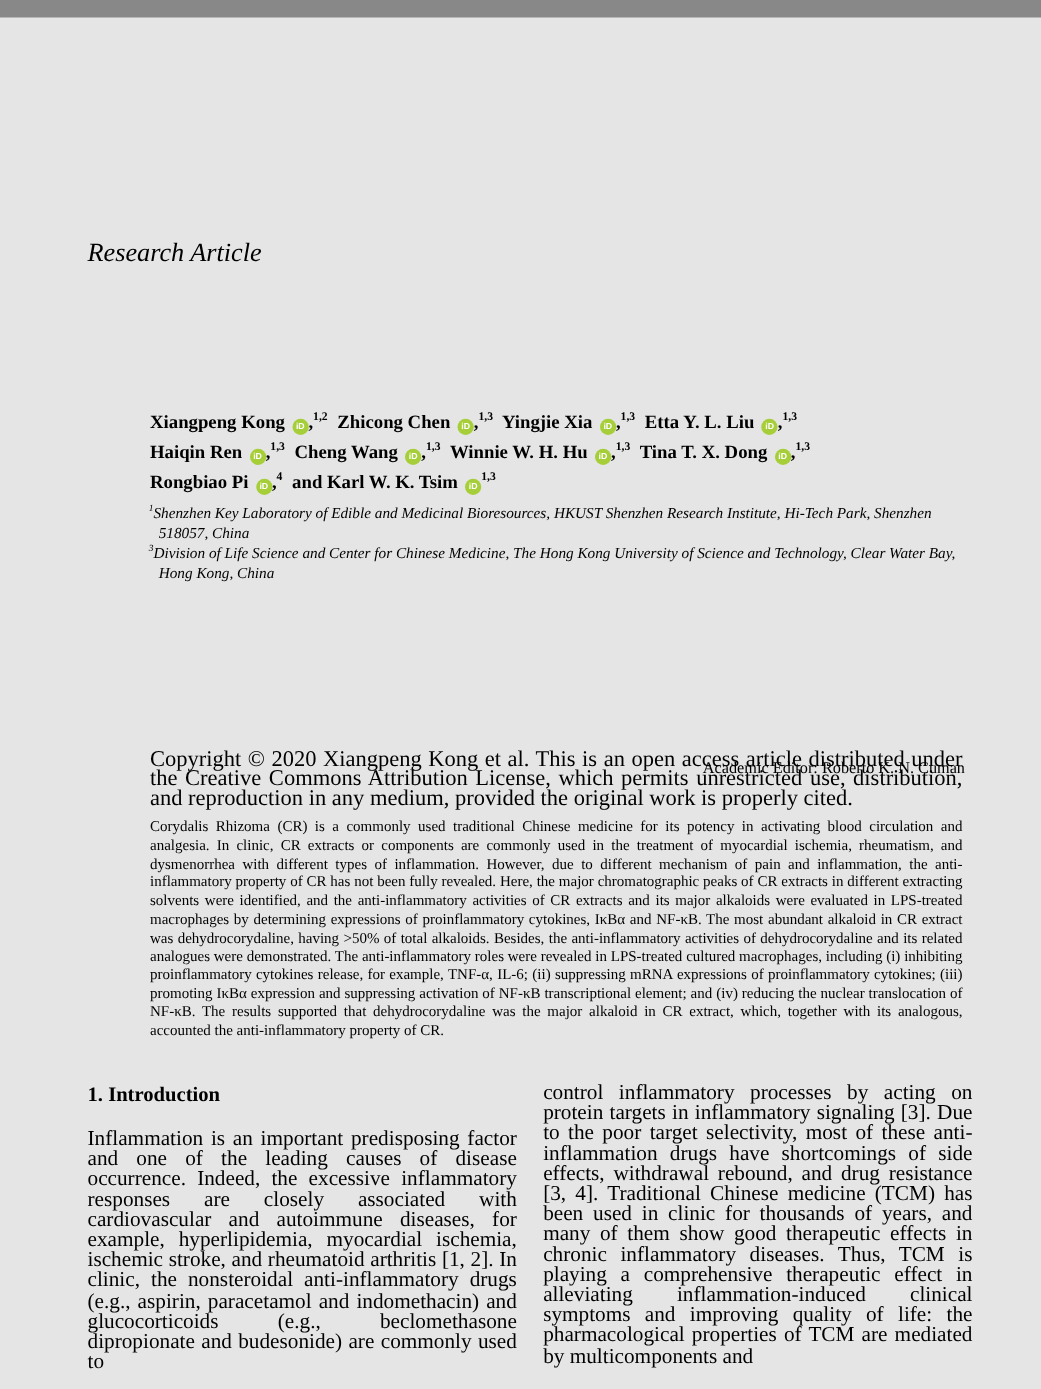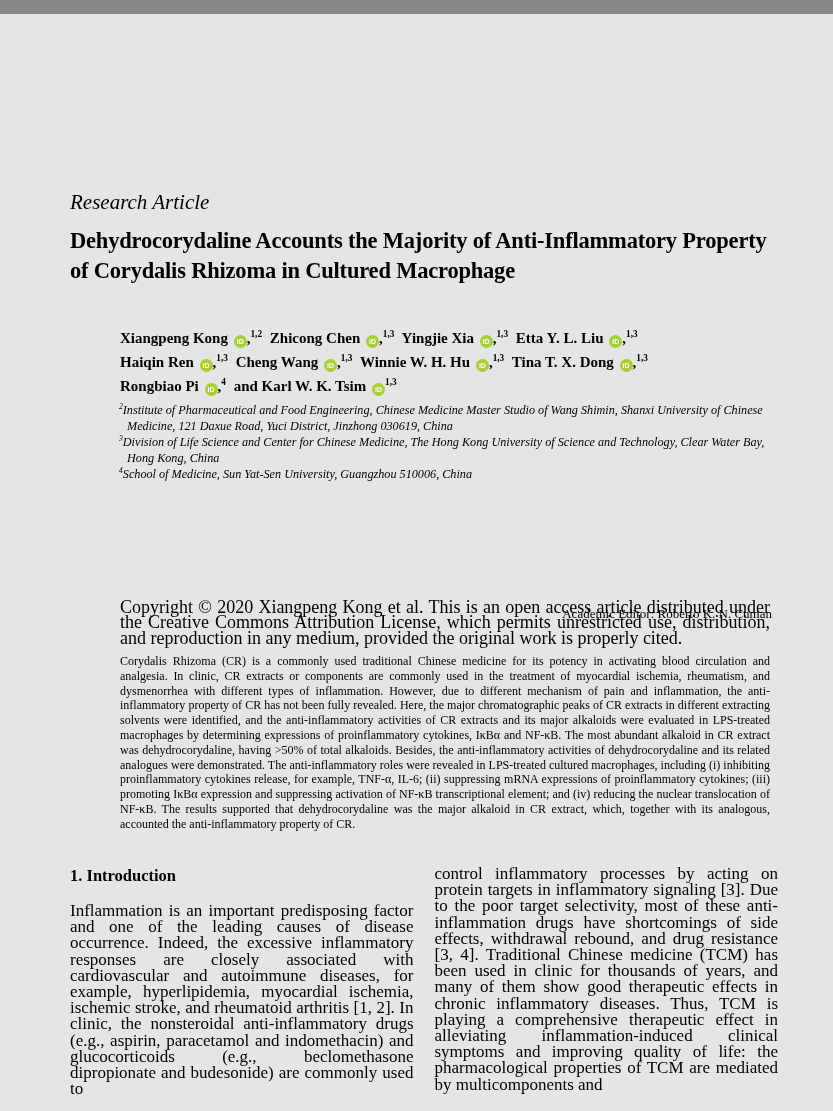--- a/index.html
+++ b/index.html
@@ -67,32 +67,30 @@
     margin:0;
   }
 </style>
 </head>
 <body>
 
 <div class="page">
 
   <div class="article-type">Research Article</div>
 
-  <h1 class="paper-title" style="margin:0;">Dehydrocorydaline Accounts the Majority of Anti-Inflammatory Property of Corydalis Rhizoma in Cultured Macrophage</h1>
 
   <div class="authors">
       <div><span class="author">Xiangpeng Kong <span class="orcid" style="background: rgb(166, 206, 57);">iD</span>,<sup>1,2</sup></span> <span class="author">Zhicong Chen <span class="orcid" style="background: rgb(166, 206, 57);">iD</span>,<sup>1,3</sup></span> <span class="author">Yingjie Xia <span class="orcid" style="background: rgb(166, 206, 57);">iD</span>,<sup>1,3</sup></span> <span class="author">Etta Y. L. Liu <span class="orcid" style="background: rgb(166, 206, 57);">iD</span>,<sup>1,3</sup></span> </div>
       <div><span class="author">Haiqin Ren <span class="orcid" style="background: rgb(166, 206, 57);">iD</span>,<sup>1,3</sup></span> <span class="author">Cheng Wang <span class="orcid" style="background: rgb(166, 206, 57);">iD</span>,<sup>1,3</sup></span> <span class="author">Winnie W. H. Hu <span class="orcid" style="background: rgb(166, 206, 57);">iD</span>,<sup>1,3</sup></span> <span class="author">Tina T. X. Dong <span class="orcid" style="background: rgb(166, 206, 57);">iD</span>,<sup>1,3</sup></span> </div>
       <div><span class="author">Rongbiao Pi <span class="orcid" style="background: rgb(166, 206, 57);">iD</span>,<sup>4</sup></span> <span class="author">and Karl W. K. Tsim <span class="orcid" style="background: rgb(166, 206, 57);">iD</span><sup>1,3</sup></span> </div>
     </div>
 
   <div class="affiliations">
-      <div class="affiliation"><sup>2</sup>Institute of Pharmaceutical and Food Engineering, Chinese Medicine Master Studio of Wang Shimin, Shanxi University of Chinese Medicine, 121 Daxue Road, Yuci District, Jinzhong 030619, China</div>
+      <div class="affiliation"><sup>1</sup>Shenzhen Key Laboratory of Edible and Medicinal Bioresources, HKUST Shenzhen Research Institute, Hi-Tech Park, Shenzhen 518057, China</div>
       <div class="affiliation"><sup>3</sup>Division of Life Science and Center for Chinese Medicine, The Hong Kong University of Science and Technology, Clear Water Bay, Hong Kong, China</div>
-      <div class="affiliation"><sup>4</sup>School of Medicine, Sun Yat-Sen University, Guangzhou 510006, China</div>
     </div>
 
 
 
   <div class="meta-line editor">Academic Editor: Roberto K. N. Cuman</div>
 
   <div class="copyright">Copyright © 2020 Xiangpeng Kong et al. This is an open access article distributed under the Creative Commons Attribution License, which permits unrestricted use, distribution, and reproduction in any medium, provided the original work is properly cited.</div>
 
   <div class="abstract">Corydalis Rhizoma (CR) is a commonly used traditional Chinese medicine for its potency in activating blood circulation and analgesia. In clinic, CR extracts or components are commonly used in the treatment of myocardial ischemia, rheumatism, and dysmenorrhea with different types of inflammation. However, due to different mechanism of pain and inflammation, the anti-inflammatory property of CR has not been fully revealed. Here, the major chromatographic peaks of CR extracts in different extracting solvents were identified, and the anti-inflammatory activities of CR extracts and its major alkaloids were evaluated in LPS-treated macrophages by determining expressions of proinflammatory cytokines, IκBα and NF-κB. The most abundant alkaloid in CR extract was dehydrocorydaline, having &gt;50% of total alkaloids. Besides, the anti-inflammatory activities of dehydrocorydaline and its related analogues were demonstrated. The anti-inflammatory roles were revealed in LPS-treated cultured macrophages, including (i) inhibiting proinflammatory cytokines release, for example, TNF-α, IL-6; (ii) suppressing mRNA expressions of proinflammatory cytokines; (iii) promoting IκBα expression and suppressing activation of NF-κB transcriptional element; and (iv) reducing the nuclear translocation of NF-κB. The results supported that dehydrocorydaline was the major alkaloid in CR extract, which, together with its analogous, accounted the anti-inflammatory property of CR.</div>
 

